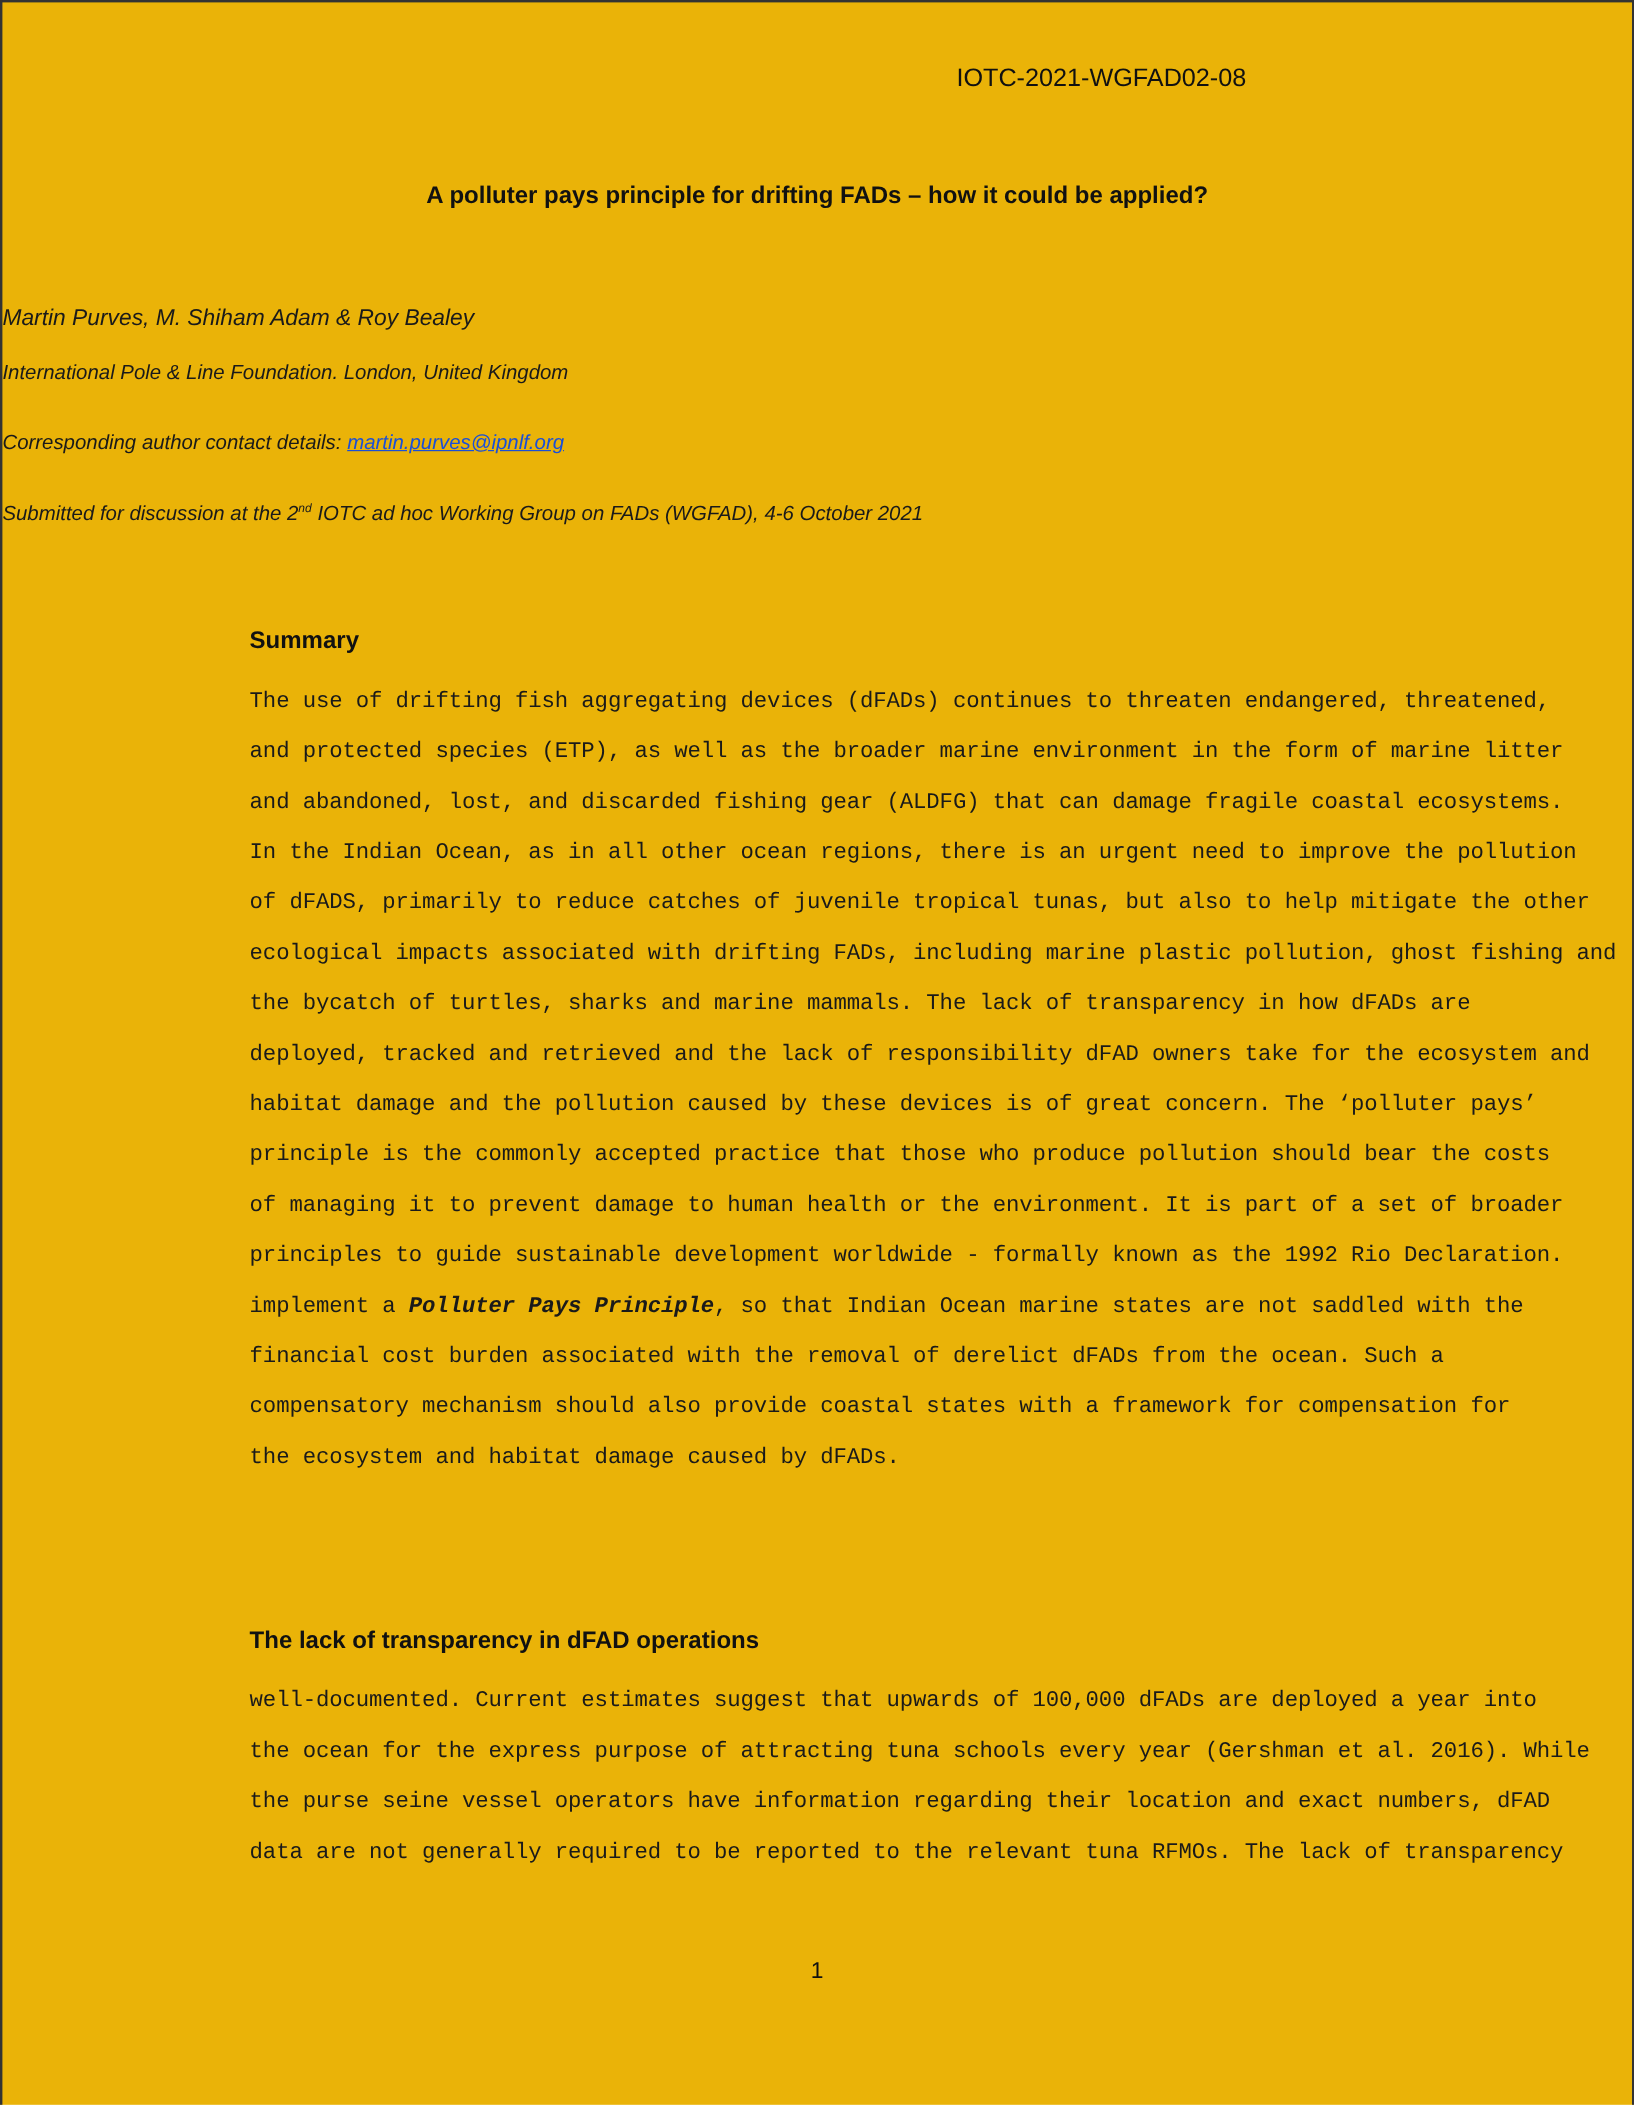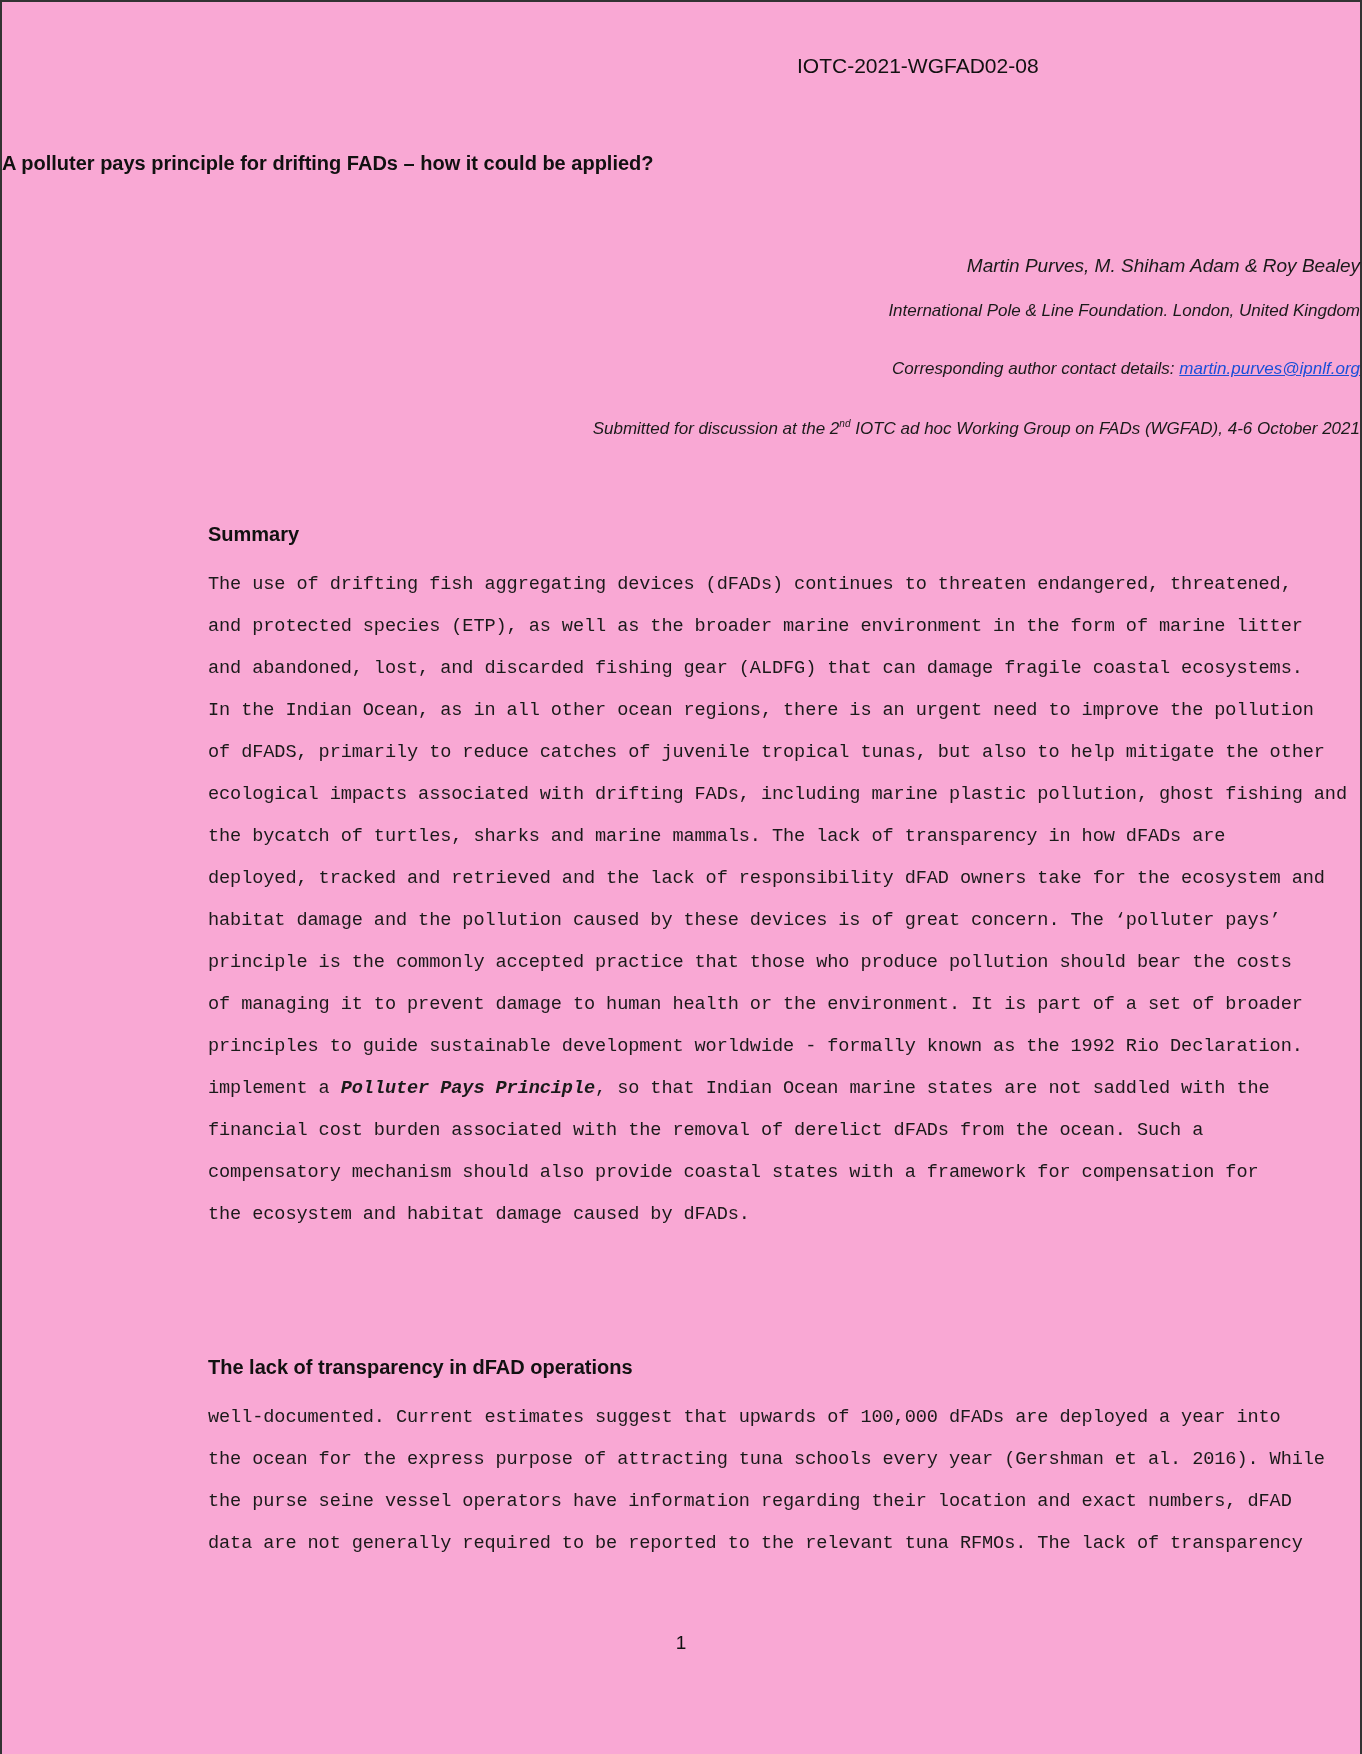--- a/index.html
+++ b/index.html
@@ -5,32 +5,32 @@
     html, body { margin: 0; padding: 0; background: #ffffff; }
     body {
       width: 1362px; height: 1754px; position: relative; overflow: hidden;
       font-family: "Liberation Sans", "DejaVu Sans", sans-serif;
       color: #1a1a1a;
     }
     .page {
       position: absolute; left: 0; top: 0; width: 1362px; height: 1754px;
       box-sizing: border-box;
       border-left: 2px solid #333333; border-top: 2px solid #333333; border-right: 2px solid #333333;
-      background: #f9a8d4;
+      background: #eab308;
     }
     .doc-id {
       position: absolute; left: 795px; top: 52px;
       font-size: 21px; color: #111;
     }
     .title {
-      position: absolute; left: 0; right: 0; top: 150px; text-align: left;
+      position: absolute; left: 0; right: 0; top: 150px; text-align: center;
       font-size: 20px; font-weight: bold; color: #111;
     }
     .centered {
-      position: absolute; left: 0; right: 0; text-align: right; font-style: italic; color: #1a1a1a;
+      position: absolute; left: 0; right: 0; text-align: left; font-style: italic; color: #1a1a1a;
     }
     .authors { top: 253px; font-size: 19px; }
     .affil { top: 299px; font-size: 17px; }
     .contact { top: 357px; font-size: 17px; }
     .contact a { color: #1a4fd8; text-decoration: underline; }
     .submitted { top: 416px; font-size: 17px; }
     .submitted sup { font-size: 10px; }
     .section {
       position: absolute; left: 206px; width: 946px;
     }

